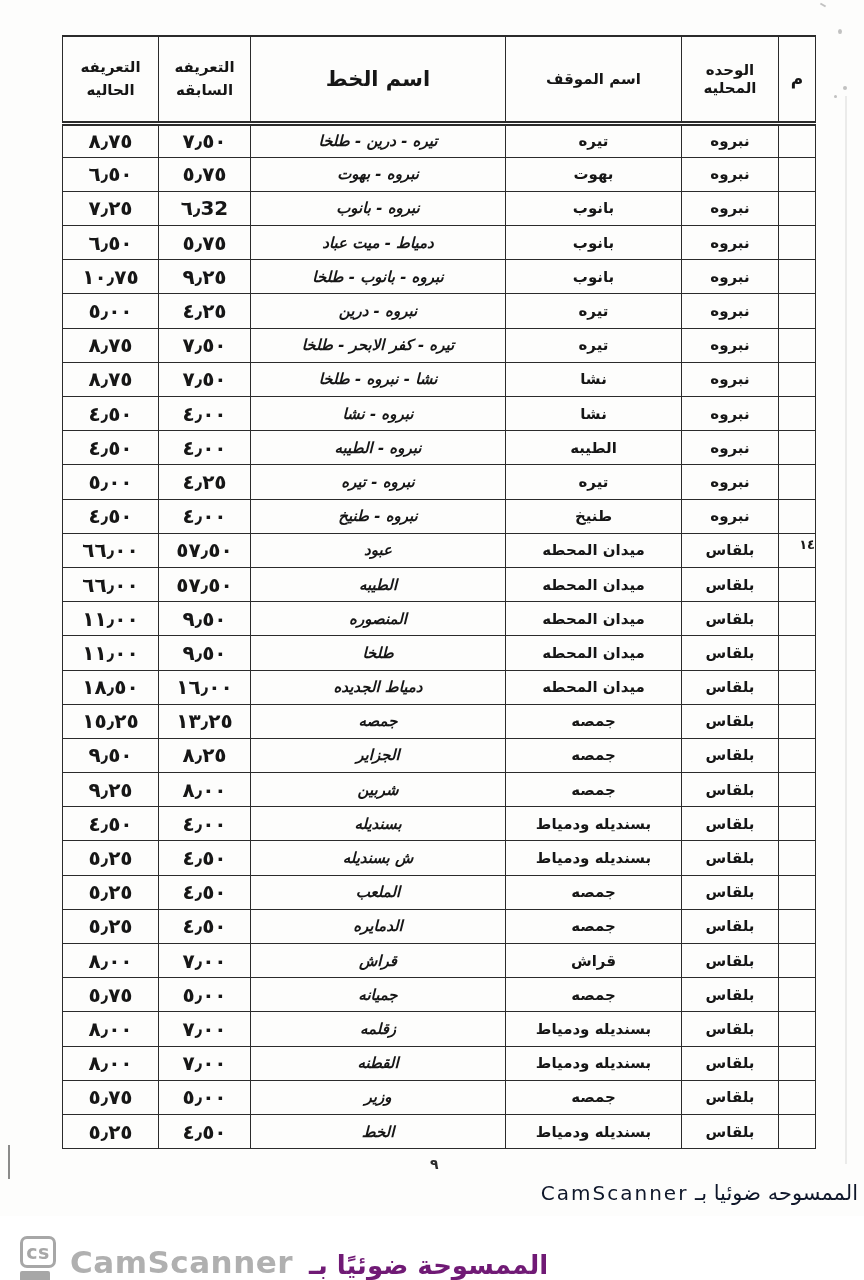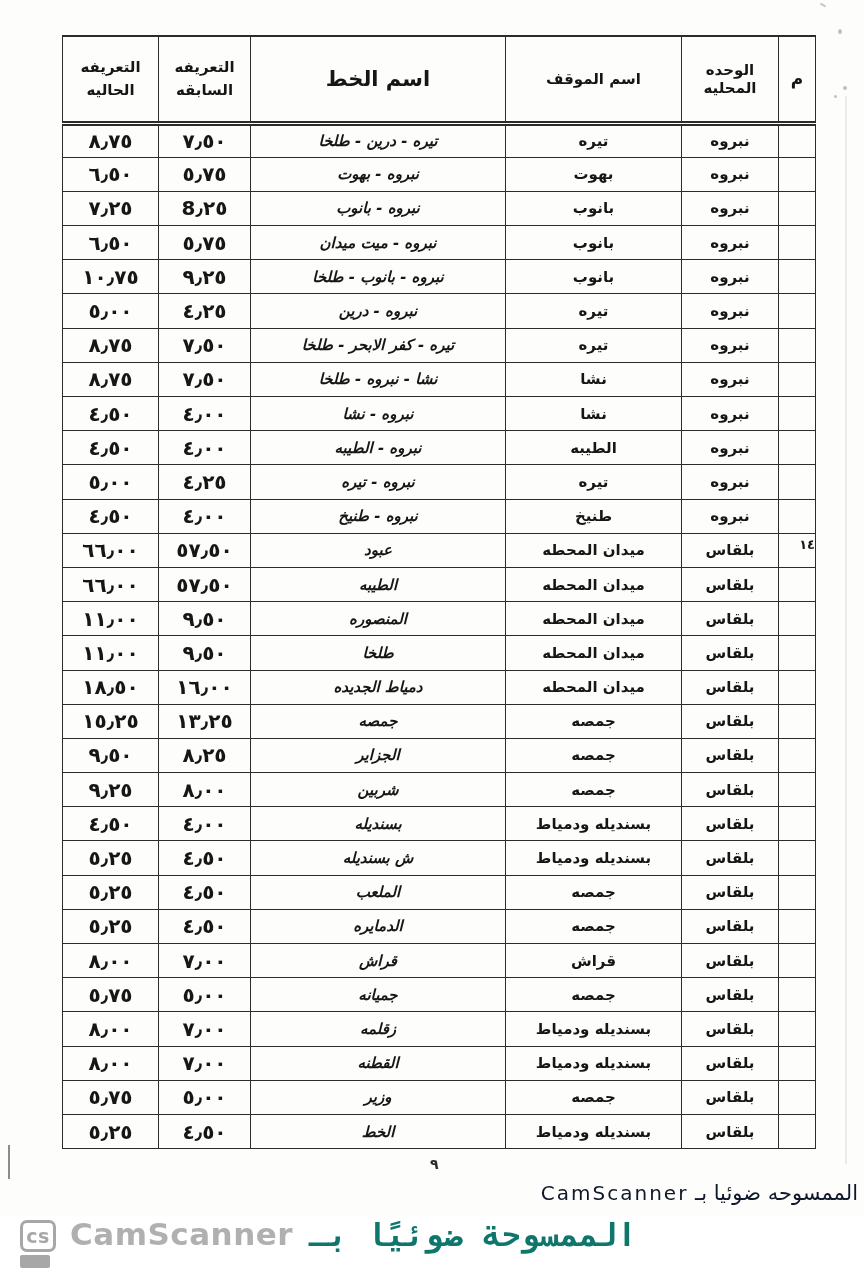--- a/index.html
+++ b/index.html
@@ -48,41 +48,41 @@
     direction:rtl;
     font-size:21px; color:#0f172a;
     letter-spacing:1px;
     white-space:nowrap;
   }
   .handwritten-note .latin { letter-spacing:2px; font-size:20px; }
   
   .watermark-bar {
     position:absolute; left:0; right:0; bottom:0; height:64px;
     background:#ffffff;
-    display:flex; align-items:flex-start;
+    display:flex; align-items:flex-end;
     padding-left:20px;
   }
   .wm-logo { width:40px; margin-right:10px; position:relative; top:4px; }
   .wm-logo-box {
     width:36px; height:32px;
     border:3.5px solid #a7a7a7; border-radius:7px;
     display:flex; align-items:center; justify-content:center;
     color:#a7a7a7; font-weight:bold; font-size:19px;
     letter-spacing:0.5px;
   }
   .wm-logo-tab {
     width:30px; height:13px; background:#a7a7a7;
     border-radius:2px; margin-top:3px;
   }
   .wm-brand {
     font-size:31px; font-weight:bold; color:#b0b0b0;
     letter-spacing:0.5px; margin-right:16px;
   }
   .wm-arabic {
-    direction:rtl; font-size:32px; font-weight:bold; color:#0f766e;font-family:Liberation Mono, monospace;
+    direction:rtl; font-size:26px; font-weight:bold; color:#701a75;
   }
   
   .scan-mark { position:absolute; background:#8f8f8f; opacity:0.55; }
   .mark-a { left:820px; top:4px;  width:6px; height:2px; transform:rotate(30deg); }
   .mark-b { left:838px; top:29px; width:4px; height:5px; border-radius:50%; }
   .mark-c { left:843px; top:86px; width:4px; height:4px; border-radius:50%; }
   .mark-d { left:834px; top:95px; width:3px; height:3px; border-radius:50%; }
   .edge-line-right { position:absolute; left:845px; top:96px; width:1.5px; height:1068px; background:#000; opacity:0.07; }
   .edge-line-left  { position:absolute; left:8px; top:1145px; width:2px; height:34px; background:#000; opacity:0.45; }
 </style>
@@ -131,28 +131,28 @@
           <td class="col-stop">بهوت</td>
           <td class="col-line">نبروه - بهوت</td>
           <td class="col-prev">٥٫٧٥</td>
           <td class="col-curr">٦٫٥٠</td>
         </tr>
         <tr>
           <td class="col-serial"></td>
           <td class="col-unit">نبروه</td>
           <td class="col-stop">بانوب</td>
           <td class="col-line">نبروه - بانوب</td>
-          <td class="col-prev">8٫٢٥</td>
+          <td class="col-prev">٦٫32</td>
           <td class="col-curr">٧٫٢٥</td>
         </tr>
         <tr>
           <td class="col-serial"></td>
           <td class="col-unit">نبروه</td>
           <td class="col-stop">بانوب</td>
-          <td class="col-line">نبروه - ميت ميدان</td>
+          <td class="col-line">دمياط - ميت عباد</td>
           <td class="col-prev">٥٫٧٥</td>
           <td class="col-curr">٦٫٥٠</td>
         </tr>
         <tr>
           <td class="col-serial"></td>
           <td class="col-unit">نبروه</td>
           <td class="col-stop">بانوب</td>
           <td class="col-line">نبروه - بانوب - طلخا</td>
           <td class="col-prev">٩٫٢٥</td>
           <td class="col-curr">١٠٫٧٥</td>

